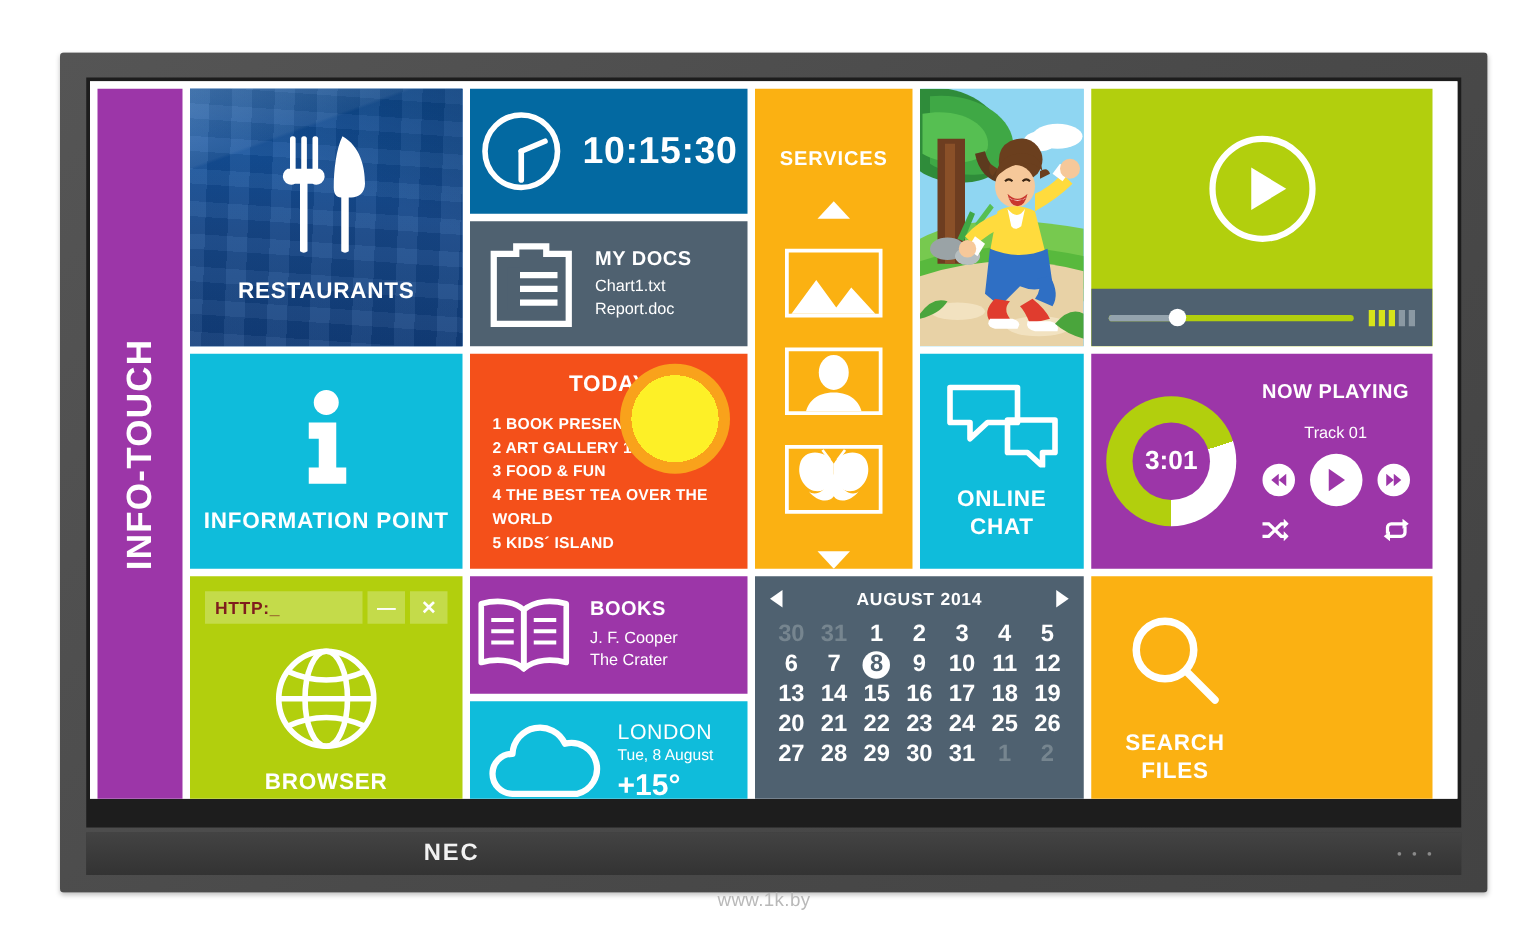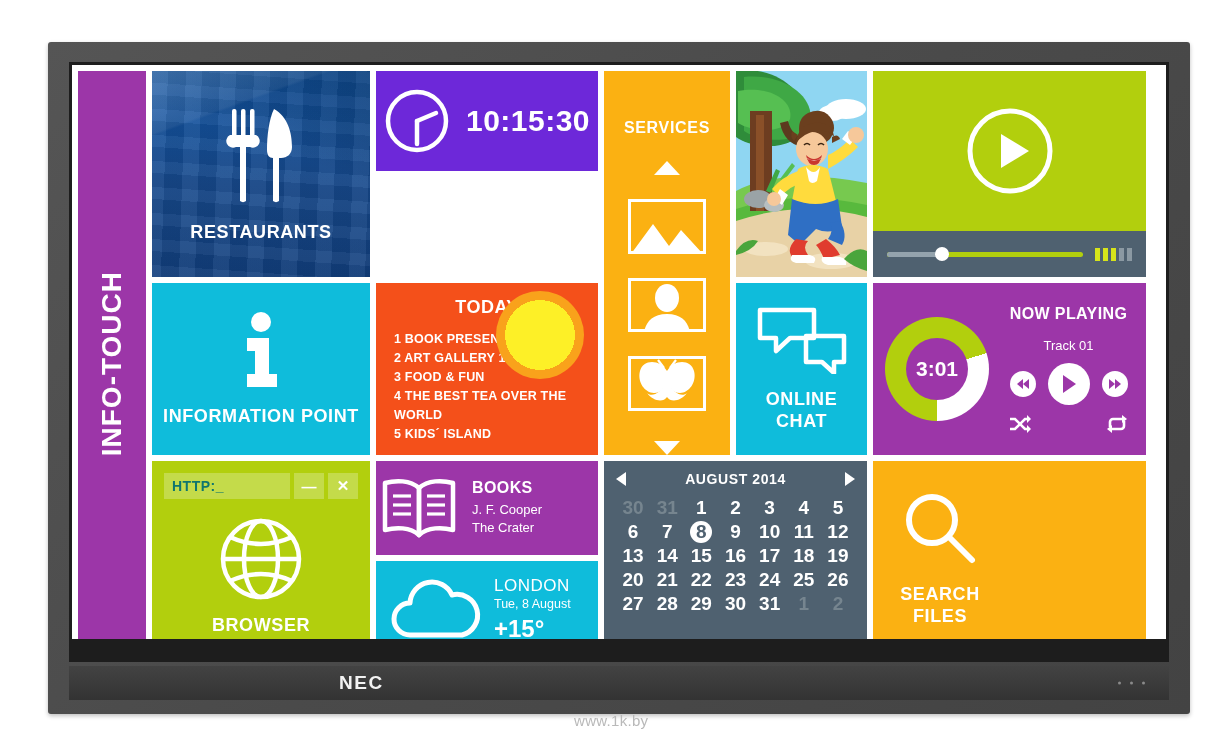--- a/index.html
+++ b/index.html
@@ -101,34 +101,34 @@
   #tile-browser {
     grid-column: 2; grid-row: 3;
     background: #b2cf0d;
     display: flex; flex-direction: column; align-items: center;
   }
   #browser-titlebar {
     width: calc(100% - 24px); margin: 12px 12px 0; height: 26px;
     display: flex; align-items: stretch;
   }
   #browser-url {
-    flex: 1; background: #c4db4a; color: #0f766e; font-weight: bold; font-size: 14px;
+    flex: 1; background: #c4db4a; color: #7f1d1d; font-weight: bold; font-size: 14px;
     display: flex; align-items: center; padding-left: 8px; letter-spacing: .5px;
   }
   .win-btn {
     width: 30px; background: #c4db4a; color: #fff; margin-left: 4px;
     display: flex; align-items: center; justify-content: center; font-size: 15px; font-weight: bold;
   }
   #browser-icon { margin-top: 18px; }
   #browser-caption { margin-top: 14px; }
 
   
   #tile-clock {
     grid-column: 3; grid-row: 1; height: 100px;
-    background: #6d28d9;
+    background: #0369a1;
     display: flex; align-items: center; justify-content: center; gap: 16px;
   }
   #clock-time { color: #fff; font-weight: bold; font-size: 30px; letter-spacing: .5px; }
 
   
   #tile-docs {
     position: absolute; left: 0; top: 106px; width: 100%; height: 100px;
     background: #4f6170;
     display: flex; align-items: center; gap: 14px; padding-left: 16px;
   }
@@ -346,20 +346,38 @@
           <div>
             <svg width="66" height="66" viewBox="0 0 66 66">
               <circle cx="33" cy="33" r="29" fill="none" stroke="#fff" stroke-width="4.5"></circle>
               <line x1="33" y1="33" x2="52" y2="25" stroke="#fff" stroke-width="4.5" stroke-linecap="round"></line>
               <line x1="33" y1="33" x2="33" y2="56" stroke="#fff" stroke-width="4.5" stroke-linecap="round"></line>
             </svg>
           </div>
           <div id="clock-time">10:15:30</div>
         </div>
 
+        <div id="tile-docs" class="tile">
+          <div>
+            <svg width="70" height="74" viewBox="0 0 70 74">
+              <g fill="none" stroke="#fff" stroke-width="5">
+                <path d="M3 13 h18 v-6 h24 v6 h18 v56 h-60 z"></path>
+                <line x1="16" y1="30" x2="54" y2="30"></line>
+                <line x1="16" y1="41" x2="54" y2="41"></line>
+                <line x1="16" y1="52" x2="54" y2="52"></line>
+              </g>
+              <rect x="14" y="24" width="10" height="34" fill="#4f6170"></rect>
+            </svg>
+          </div>
+          <div id="docs-text">
+            <div id="docs-title">MY DOCS</div>
+            <div class="docs-file">Chart1.txt</div>
+            <div class="docs-file">Report.doc</div>
+          </div>
+        </div>
       </div>
 
       <div id="tile-today" class="tile">
         <div id="sun"></div>
         <div id="today-title">TODAY</div>
         <ul id="today-list">
           <li>1 BOOK PRESENTATION</li>
           <li>2 ART GALLERY  1ST FLOOR</li>
           <li>3 FOOD &amp; FUN</li>
           <li>4 THE BEST TEA OVER THE WORLD</li>

